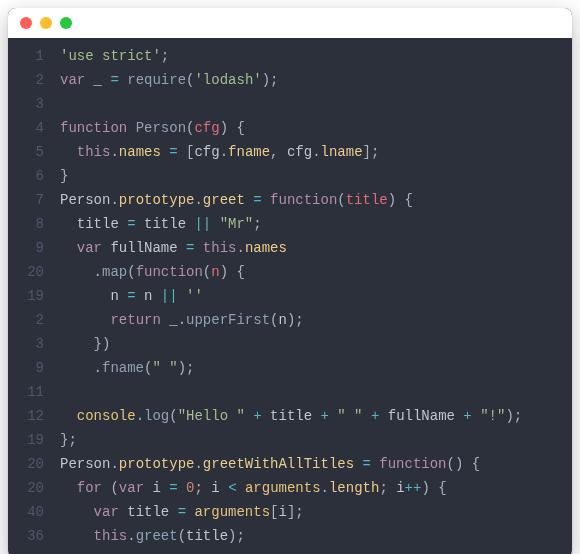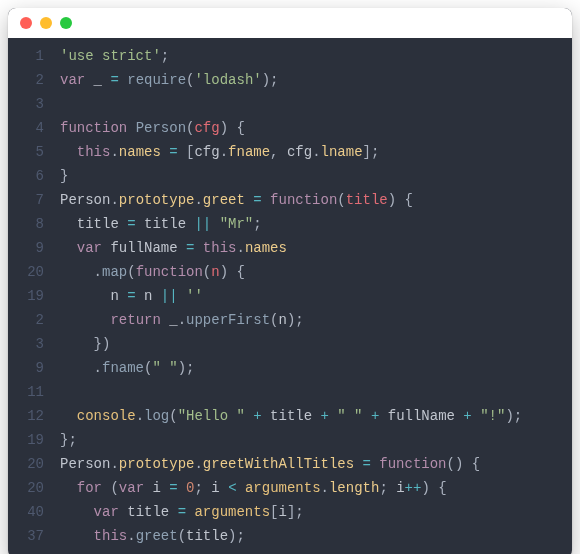--- a/index.html
+++ b/index.html
@@ -78,21 +78,21 @@
         <div>19</div>
         <div>2</div>
         <div>3</div>
         <div>9</div>
         <div>11</div>
         <div>12</div>
         <div>19</div>
         <div>20</div>
         <div>20</div>
         <div>40</div>
-        <div>37</div>
+        <div>36</div>
       </div>
     <div class="code" style="color: rgb(192, 197, 206);">
         <div class="code-line"><span style="color: rgb(163, 190, 140);">'use strict'</span><span style="color: rgb(171, 178, 191);">;</span></div>
         <div class="code-line"><span style="color: rgb(180, 142, 173);">var</span><span style="color: rgb(192, 197, 206);"> _ </span><span style="color: rgb(86, 182, 194);">=</span><span style="color: rgb(192, 197, 206);"> </span><span style="color: rgb(143, 161, 179);">require</span><span style="color: rgb(171, 178, 191);">(</span><span style="color: rgb(163, 190, 140);">'lodash'</span><span style="color: rgb(171, 178, 191);">)</span><span style="color: rgb(171, 178, 191);">;</span></div>
         <div class="code-line">&nbsp;</div>
         <div class="code-line"><span style="color: rgb(180, 142, 173);">function</span><span style="color: rgb(192, 197, 206);"> </span><span style="color: rgb(143, 161, 179);">Person</span><span style="color: rgb(171, 178, 191);">(</span><span style="color: rgb(224, 108, 117);">cfg</span><span style="color: rgb(171, 178, 191);">)</span><span style="color: rgb(192, 197, 206);"> </span><span style="color: rgb(171, 178, 191);">{</span></div>
         <div class="code-line"><span style="color: rgb(192, 197, 206);">  </span><span style="color: rgb(180, 142, 173);">this</span><span style="color: rgb(171, 178, 191);">.</span><span style="color: rgb(235, 203, 139);">names</span><span style="color: rgb(192, 197, 206);"> </span><span style="color: rgb(86, 182, 194);">=</span><span style="color: rgb(192, 197, 206);"> </span><span style="color: rgb(171, 178, 191);">[</span><span style="color: rgb(192, 197, 206);">cfg</span><span style="color: rgb(171, 178, 191);">.</span><span style="color: rgb(235, 203, 139);">fname</span><span style="color: rgb(171, 178, 191);">,</span><span style="color: rgb(192, 197, 206);"> cfg</span><span style="color: rgb(171, 178, 191);">.</span><span style="color: rgb(235, 203, 139);">lname</span><span style="color: rgb(171, 178, 191);">]</span><span style="color: rgb(171, 178, 191);">;</span></div>
         <div class="code-line"><span style="color: rgb(171, 178, 191);">}</span></div>
         <div class="code-line"><span style="color: rgb(192, 197, 206);">Person</span><span style="color: rgb(171, 178, 191);">.</span><span style="color: rgb(235, 203, 139);">prototype</span><span style="color: rgb(171, 178, 191);">.</span><span style="color: rgb(235, 203, 139);">greet</span><span style="color: rgb(192, 197, 206);"> </span><span style="color: rgb(86, 182, 194);">=</span><span style="color: rgb(192, 197, 206);"> </span><span style="color: rgb(180, 142, 173);">function</span><span style="color: rgb(171, 178, 191);">(</span><span style="color: rgb(224, 108, 117);">title</span><span style="color: rgb(171, 178, 191);">)</span><span style="color: rgb(192, 197, 206);"> </span><span style="color: rgb(171, 178, 191);">{</span></div>
         <div class="code-line"><span style="color: rgb(192, 197, 206);">  title </span><span style="color: rgb(86, 182, 194);">=</span><span style="color: rgb(192, 197, 206);"> title </span><span style="color: rgb(86, 182, 194);">||</span><span style="color: rgb(192, 197, 206);"> </span><span style="color: rgb(163, 190, 140);">"Mr"</span><span style="color: rgb(171, 178, 191);">;</span></div>

